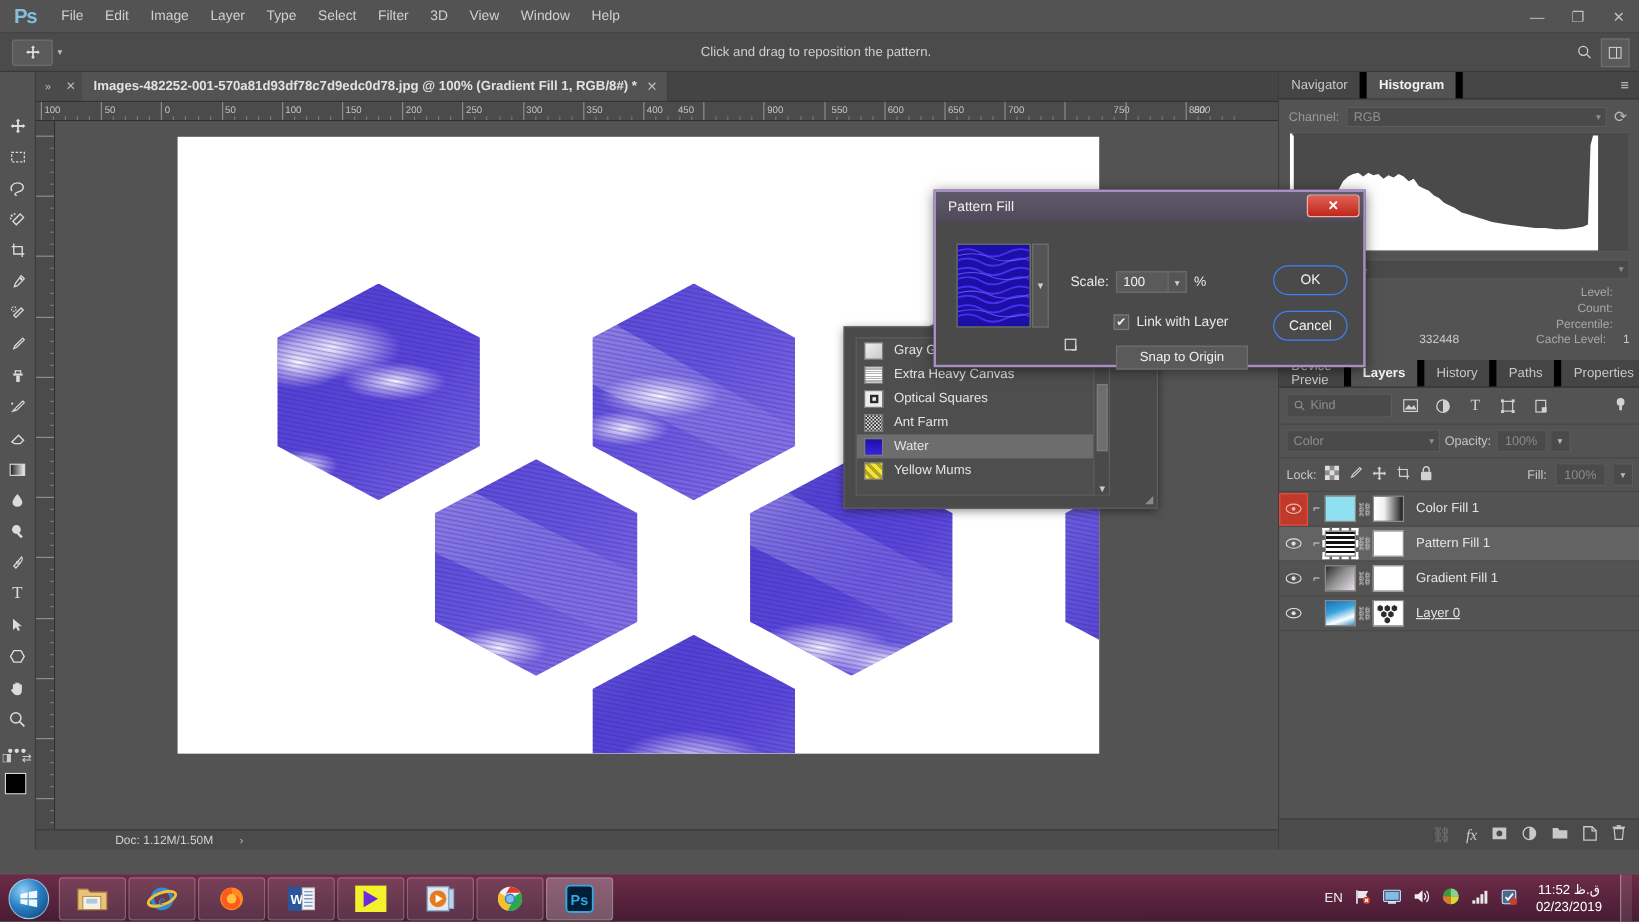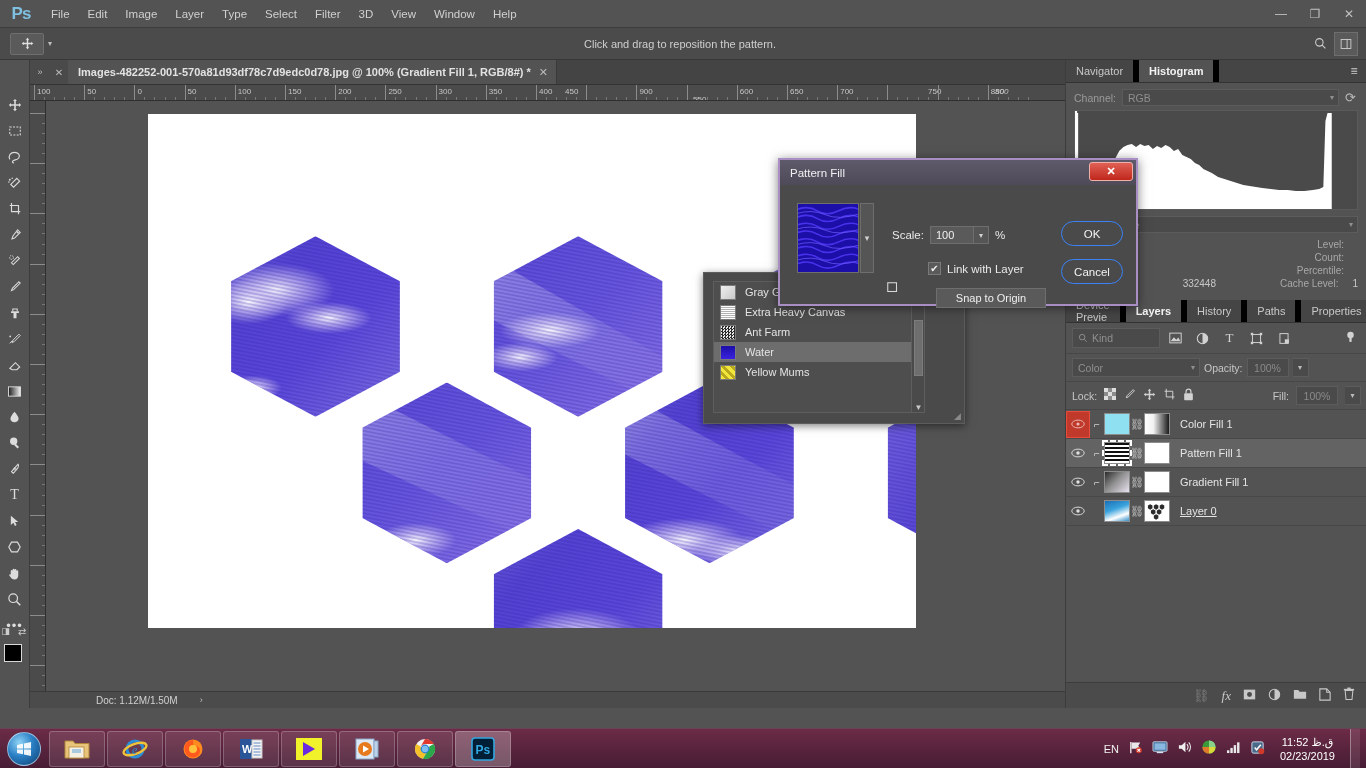--- a/index.html
+++ b/index.html
@@ -665,21 +665,21 @@
         <div class="rtick minor" style="left: 576.28px;"></div>
         <div class="rtick minor" style="left: 586.32px;"></div>
         <div class="rtick minor" style="left: 596.36px;"></div>
         <div class="rtick" style="left: 606.4px;"></div>
         <div class="rlabel" style="left: 606.4px;">900</div>
         <div class="rtick minor" style="left: 616.44px;"></div>
         <div class="rtick minor" style="left: 626.48px;"></div>
         <div class="rtick minor" style="left: 636.52px;"></div>
         <div class="rtick minor" style="left: 646.56px;"></div>
         <div class="rtick" style="left: 656.6px;"></div>
-        <div class="rlabel" style="left: 660px; margin-top: 8px;">550</div>
+        <div class="rlabel" style="left: 660px;">550</div>
         <div class="rtick minor" style="left: 666.64px;"></div>
         <div class="rtick minor" style="left: 676.68px;"></div>
         <div class="rtick minor" style="left: 686.72px;"></div>
         <div class="rtick minor" style="left: 696.76px;"></div>
         <div class="rtick" style="left: 706.8px;"></div>
         <div class="rlabel" style="left: 706.8px;">600</div>
         <div class="rtick minor" style="left: 716.84px;"></div>
         <div class="rtick minor" style="left: 726.88px;"></div>
         <div class="rtick minor" style="left: 736.92px;"></div>
         <div class="rtick minor" style="left: 746.96px;"></div>
@@ -1192,20 +1192,26 @@
     <div class="picker-inner">
       <div class="pick-item">
         <span class="pick-sw" style="background:linear-gradient(135deg,#efefef,#c9c9c9);"></span>
         <span>Gray Granite</span>
       </div>
       <div class="pick-item">
         <span class="pick-sw" style="background:repeating-linear-gradient(180deg,#fff 0 1px,#b4b4b4 1px 2px);"></span>
         <span>Extra Heavy Canvas</span>
       </div>
       <div class="pick-item">
+        <span class="pick-sw" style="background:#ededed;display:flex;align-items:center;justify-content:center;">
+            <span style="display:block;width:7px;height:7px;border:2px solid #2a2a2a;"></span>
+          </span>
+        <span>Optical Squares</span>
+      </div>
+      <div class="pick-item">
         <span class="pick-sw" style="background:repeating-conic-gradient(#2a2a2a 0 25%,#e6e6e6 0 50%) 0 0/3px 3px;"></span>
         <span>Ant Farm</span>
       </div>
       <div class="pick-item sel">
         <span class="pick-sw" style="background:linear-gradient(180deg,#1c0fa8,#3a22e0);"></span>
         <span>Water</span>
       </div>
       <div class="pick-item">
         <span class="pick-sw" style="background:repeating-linear-gradient(45deg,#f2e63c 0 3px,#b8a81e 3px 6px);"></span>
         <span>Yellow Mums</span>
@@ -1278,21 +1284,21 @@
         <span class="dlg-lab">Link with Layer</span>
       </div>
 
       <div class="dlg-anchor">
         <svg width="14" height="14" viewBox="0 0 16 16">
             <rect x="2" y="2" width="10" height="10" fill="none" stroke="#d8d8d8" stroke-width="1.2"></rect>
             <path d="M12 8 V12 H8" fill="none" stroke="#d8d8d8" stroke-width="1.2"></path>
           </svg>
       </div>
 
-      <div class="dlg-snap" style="position:absolute; left:156px; top:103px;">Snap to Origin</div>
+      <div class="dlg-snap" style="position:absolute; left:150px; top:103px;">Snap to Origin</div>
 
       <div class="dlg-btn" style="position:absolute; left:281px; top:36px;">OK</div>
       <div class="dlg-btn" style="position:absolute; left:281px; top:74px;">Cancel</div>
     </div>
   </div>
 
   <div class="taskbar">
     <div class="startorb">
       <div class="orb">
         <svg width="18" height="18" viewBox="0 0 18 18">

